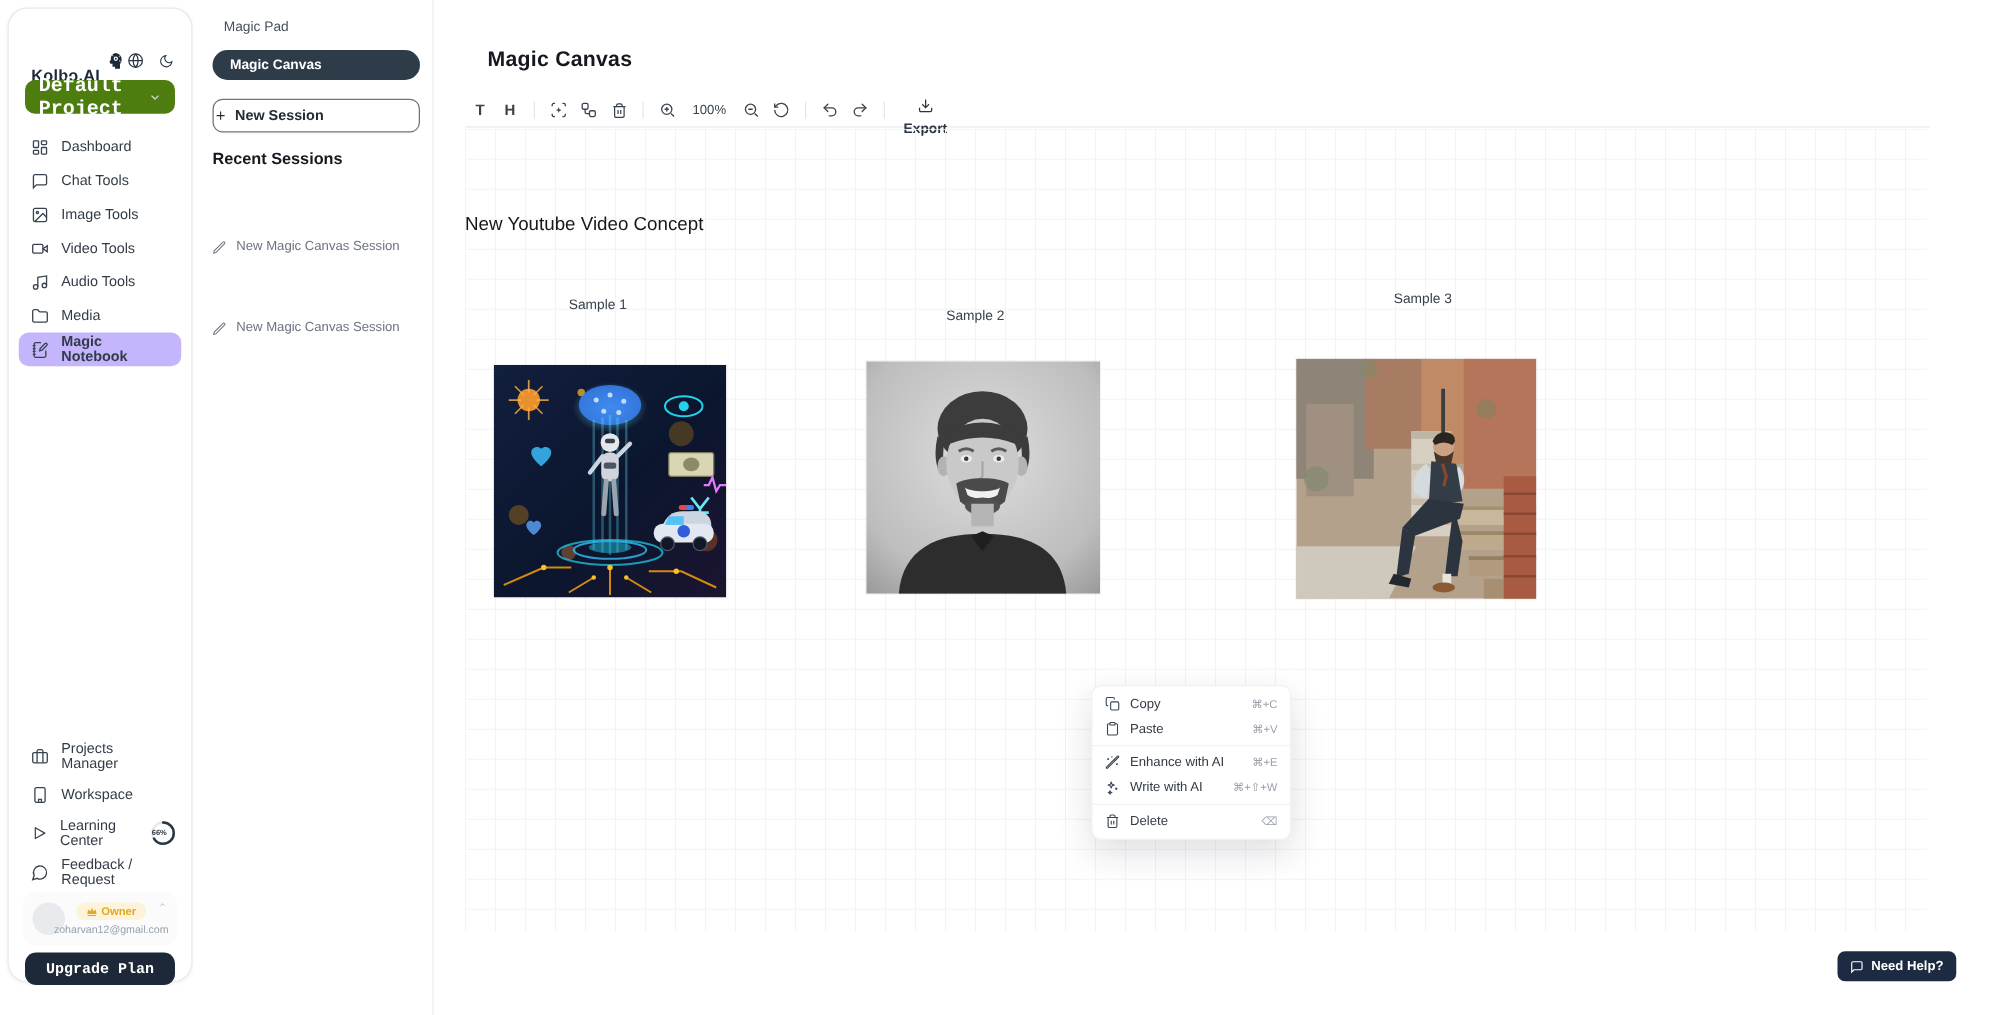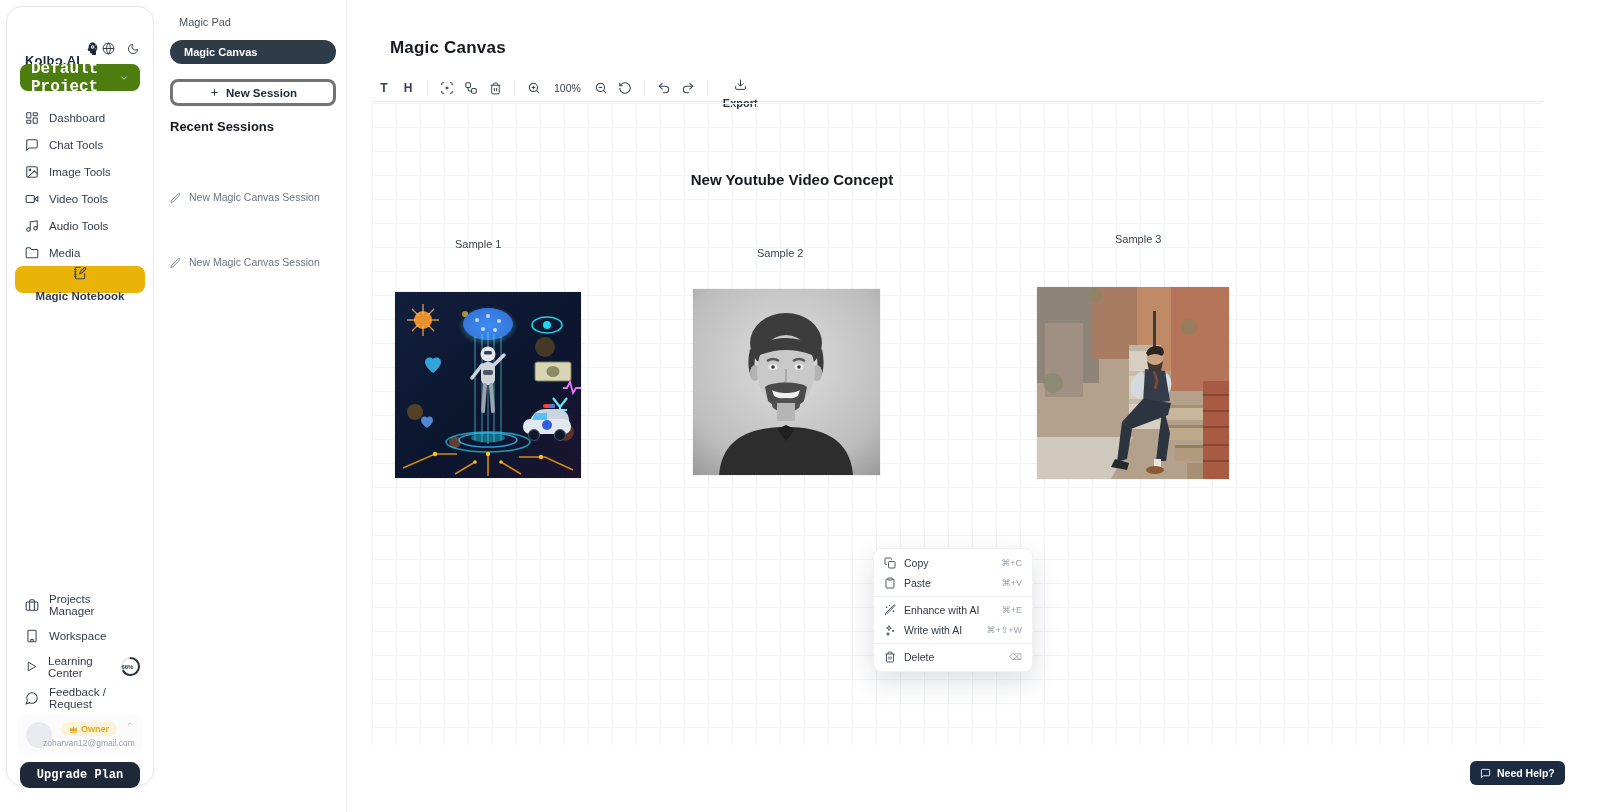--- a/index.html
+++ b/index.html
@@ -18,21 +18,21 @@
   .logo-row .head { margin-left:4px; }
   .logo-row .globe { margin-left:auto; color:#2a3646; }
   .logo-row .moon { margin-left:12px; color:#2a3646; }
   .project-btn { position:absolute; left:13px; right:13px; top:57px; height:27px;
                  background:#4d7c0f; border-radius:8px; color:#fff; display:flex;
                  align-items:center; justify-content:space-between; padding:0 11px;
                  font-size:16px; font-weight:700; cursor:pointer;font-family:Liberation Mono, monospace; }
   .nav { position:absolute; left:8px; right:8px; top:97px; }
   .nav-item { display:flex; align-items:center; gap:10px; height:27px; padding:0 10px;
               font-size:11.5px; color:#323c49; border-radius:8px; cursor:pointer; }
-  .nav-item.active { background:#eab308; font-weight:600;flex-direction:column; }
+  .nav-item.active { background:#c4b5fd; font-weight:600; }
   .nav-item .icon { color:#39434f; }
   .nav2 { position:absolute; left:8px; right:8px; top:582px; }
   .nav2 .nav-item { height:31px; }
   .ring-badge { width:21px; height:21px; margin-left:2px; position:relative; }
   .ring-badge svg { position:absolute; inset:0; }
   .ring-badge .pct { position:absolute; inset:0; display:flex; align-items:center; justify-content:center;
                      font-size:6px; font-weight:700; color:#2a3646; }
   .profile { position:absolute; left:11px; right:11px; top:707px; height:42px;
              background:#fbfbfc; border-radius:10px; display:flex; align-items:center; padding:0 8px; }
   .avatar { width:26px; height:26px; border-radius:50%; background:#e8eaed; flex:none; }
@@ -46,22 +46,22 @@
                  display:flex; align-items:center; justify-content:center; cursor:pointer;font-family:Liberation Mono, monospace; }
 
   
   .panel { position:absolute; left:155px; top:0; width:192px; height:812px; background:#fff;
            border-right:1px solid #ecedef; }
   .magic-pad { position:absolute; left:24px; top:16px; font-size:11px; color:#49525e; cursor:pointer;text-align:right; }
   .magic-canvas-pill { position:absolute; left:15px; right:10px; top:40px; height:24px;
                        background:#2e3c4a; border-radius:13px; color:#fff; font-size:11px; font-weight:700;
                        display:flex; align-items:center; padding:0 14px; cursor:pointer; }
   .new-session-btn { position:absolute; left:15px; right:10px; top:79px; height:27px;
-                     background:#fff; border:3px solid #737373; border-radius:8px;
-                     display:flex; align-items:center; justify-content:center; gap:6px;
+                     background:#fff; border:1px solid #737373; border-radius:8px;
+                     display:flex; align-items:center; gap:6px;
                      font-size:11.5px; font-weight:600; color:#222b36; cursor:pointer;
                      box-shadow:0 1px 2px rgba(0,0,0,.03); }
   .recent-heading { position:absolute; left:15px; top:119px; font-size:13px; font-weight:800; color:#15191f;text-align:center; }
   .session-list { position:absolute; left:15px; right:8px; top:146px; }
   .session-item { display:flex; align-items:center; gap:8px; height:28px; font-size:10.5px;
                   color:#6b7280; cursor:pointer;margin-top:37px; }
 
   
   .main-title { position:absolute; left:390px; top:38px; font-size:17px; font-weight:800;
                 color:#15191f; letter-spacing:.2px; }
@@ -72,22 +72,22 @@
   .tsep { width:1px; height:14px; background:#e5e7ea; margin:0 7px; }
   .zoom-level { font-size:10.5px; color:#39434f; padding:0 8px; }
   .export-btn { display:flex; align-items:center; gap:6px; padding:0 8px; height:20px;
                 font-size:11px; font-weight:600; color:#2a3441; cursor:pointer;flex-direction:column; }
 
   .canvas { position:absolute; left:372px; top:103px; width:1170px; height:642px;
             background-image:
               linear-gradient(#f2f3f5 1px, transparent 1px),
               linear-gradient(90deg, #f2f3f5 1px, transparent 1px);
             background-size:24px 24px; }
-  .canvas-heading { position:absolute; left:0; top:68px; width:840px; text-align:center;
-                    font-size:15px; font-weight:700; color:#16181d; }
+  .canvas-heading { position:absolute; left:0; top:68px; width:840px; 
+                    font-size:15px; font-weight:400; color:#16181d; }
   .sample-label { position:absolute; font-size:11px; color:#3a424d; cursor:move; }
   .sample-img { position:absolute; cursor:move; box-shadow:0 0 0 1px rgba(0,0,0,.04); }
   .sample-img svg { display:block; }
 
   
   .ctx-menu { position:absolute; left:873px; top:548px; width:160px; background:#fff;
               border:1px solid #f0f1f3; border-radius:8px; padding:4px 0;
               box-shadow:0 10px 28px rgba(20,30,50,.14); }
   .ctx-item { display:flex; align-items:center; gap:8px; height:20px; padding:0 10px;
               font-size:10.5px; color:#323a45; cursor:pointer; }

